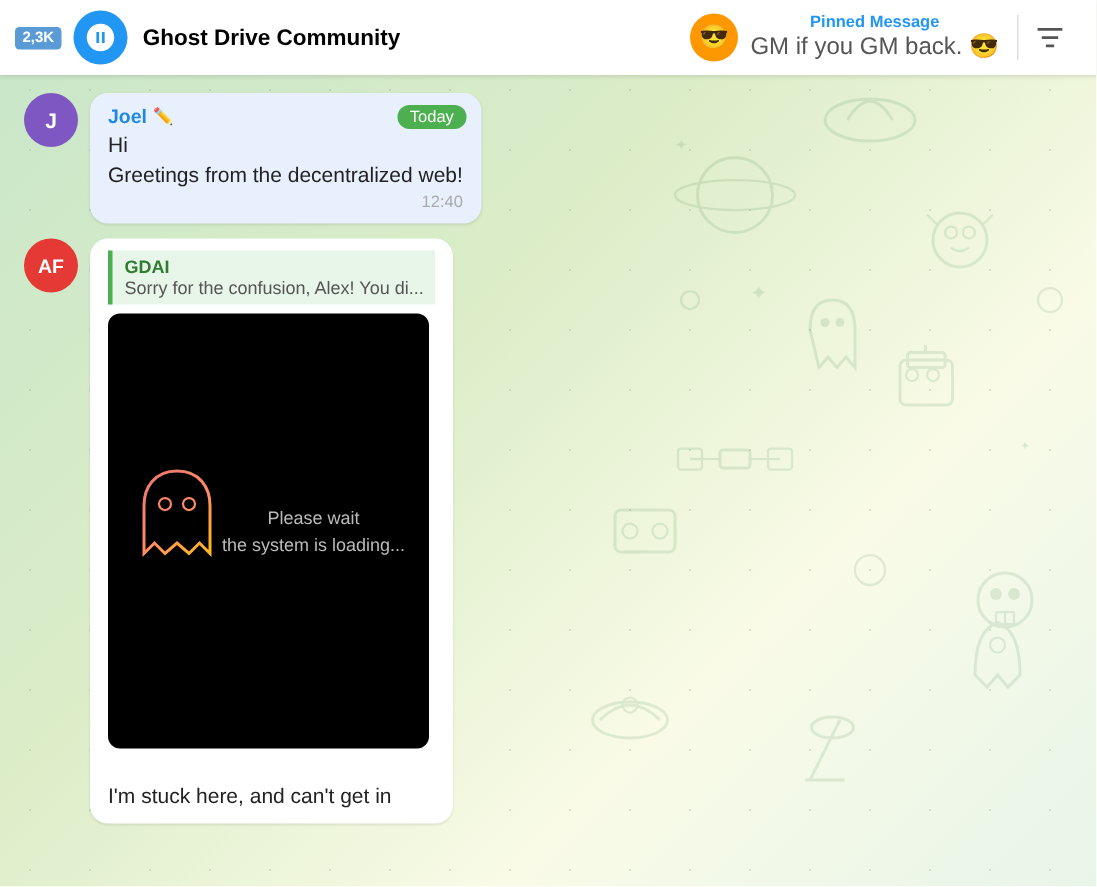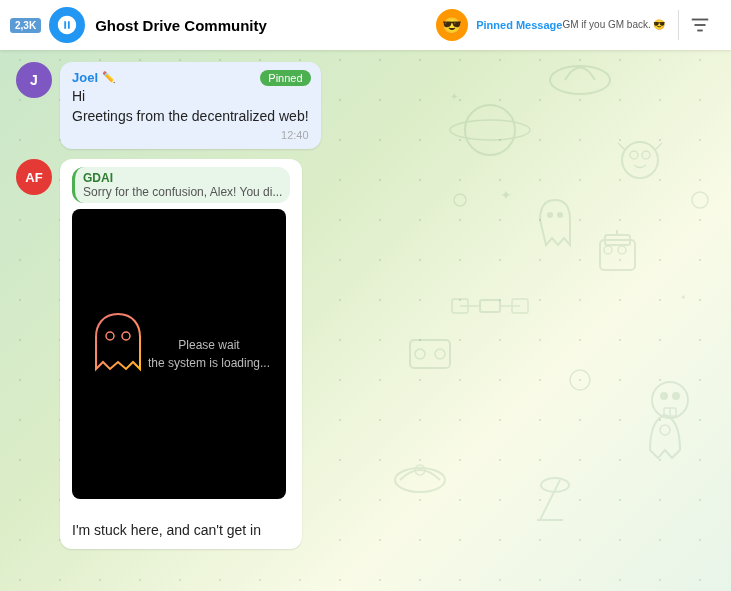--- a/index.html
+++ b/index.html
@@ -100,31 +100,32 @@
       background: #ff9800;
       margin-right: 8px;
       display: flex;
       align-items: center;
       justify-content: center;
       font-size: 16px;
     }
 
     .pinned-text-wrap {
       display: flex;
-      flex-direction: row;
+      flex-direction: column;
+      align-items: center;
     }
 
     .pinned-label {
       font-size: 11px;
       color: #2196F3;
       font-weight: 600;
     }
 
     .pinned-msg {
-      font-size: 10px;
+      font-size: 16px;
       color: #555;
     }
 
     .header-icons {
       display: flex;
       align-items: center;
       gap: 10px;
       margin-right: 10px;
     }
 
@@ -225,21 +226,21 @@
       font-size: 11px;
       color: #aaa;
       text-align: right;
       margin-top: 3px;
     }
 
     
     .msg-reply-header {
       background: #e8f5e9;
       border-left: 3px solid #4caf50;
-      border-radius: 12px;
+      border-radius: 0;
       padding: 4px 8px;
       margin-bottom: 6px;
     }
 
     .reply-sender {
       font-size: 12px;
       font-weight: 600;
       color: #2e7d32;
     }
 
@@ -395,21 +396,21 @@
 
 </div>
 
 <div class="chat-area">
 
   <div class="msg-with-avatar">
     <div class="msg-avatar" style="background:#7e57c2;">
       J
     </div>
     <div class="msg-bubble" style="min-width:200px;background:#e8f0fe;">
-      <div class="today-badge">Pinned</div>
+      <div class="today-badge">Today</div>
       <div class="msg-sender">
         <span>Joel</span>
         <span class="msg-pencil">✏️</span>
       </div>
       <div class="msg-text">
         Hi<br>Greetings from the decentralized web!
       </div>
       <div class="msg-time">12:40</div>
     </div>
   </div>

